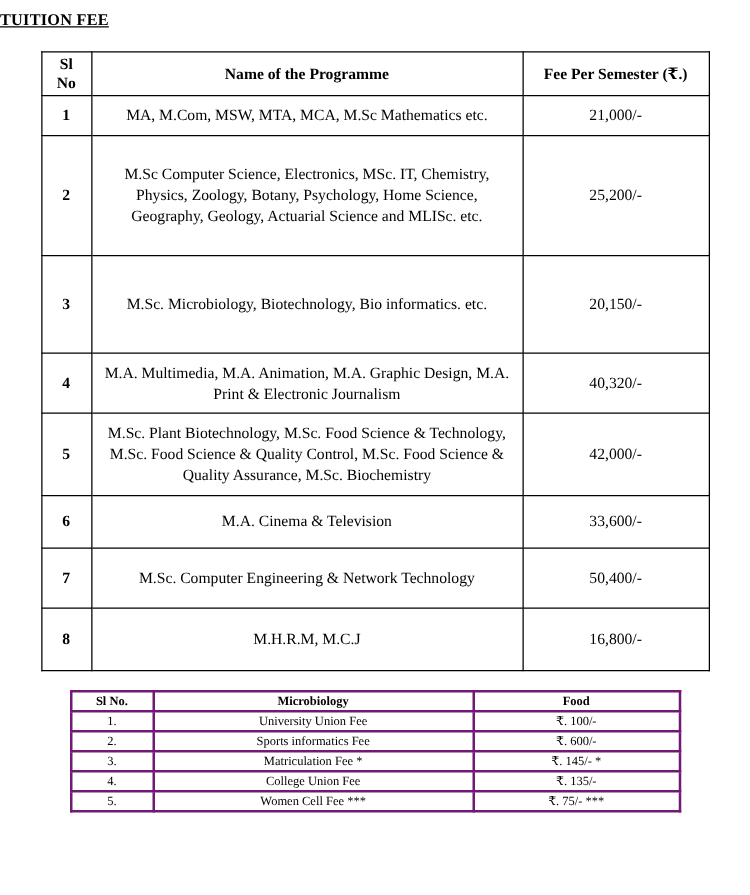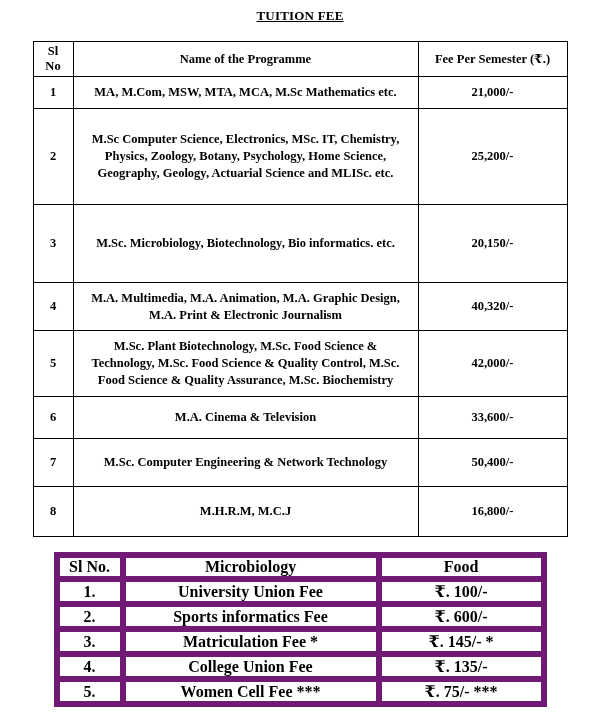--- a/index.html
+++ b/index.html
@@ -14,41 +14,40 @@
     color: #000000;
     overflow: hidden;
   }
   .page {
     width: 600px;
     height: 716px;
     box-sizing: border-box;
     padding-top: 8px;
   }
   .section-title {
-    text-align: center;
+    text-align: left;
     font-weight: bold;
     font-size: 13px;
     text-decoration: underline;
     letter-spacing: 0.2px;
     margin: 0;
   }
   
   table {
     border-collapse: collapse;
     table-layout: fixed;
   }
   th, td {
     border: 1px solid #000000;
     text-align: center;
     vertical-align: middle;
     font-size: 12.5px;
     padding: 2px 6px;
     box-sizing: border-box;
     word-wrap: break-word;
-    font-weight: bold;
   }
   th { font-weight: bold; }
 
   #tuition-table {
     width: 534px;
     margin: 17px auto 0 auto;
   }
   #tuition-table col.col-sl   { width: 40px; }
   #tuition-table col.col-name { width: 345px; }
   #tuition-table col.col-fee  { width: 149px; }
@@ -64,24 +63,24 @@
   #tuition-table td.cell-sl { font-weight: bold; }
   #tuition-table td.cell-name { padding: 2px 8px; line-height: 1.35; }
 
   
   .special-title { margin-top: 36px; }
   #special-table {
     width: 487px;
     margin: 15px auto 0 auto;
   }
   #special-table th, #special-table td {
-    border: 6px solid #701a75;
+    border: 2px solid #701a75;
     height: 16px;
     padding: 0px 4px;
-    font-size: 16px;
+    font-size: 10px;
   }
   #special-table col.col-sl   { width: 66px; }
   #special-table col.col-name { width: 256px; }
   #special-table col.col-fee  { width: 165px; }
 </style>
 </head>
 <body>
 
 <div class="page">
 

